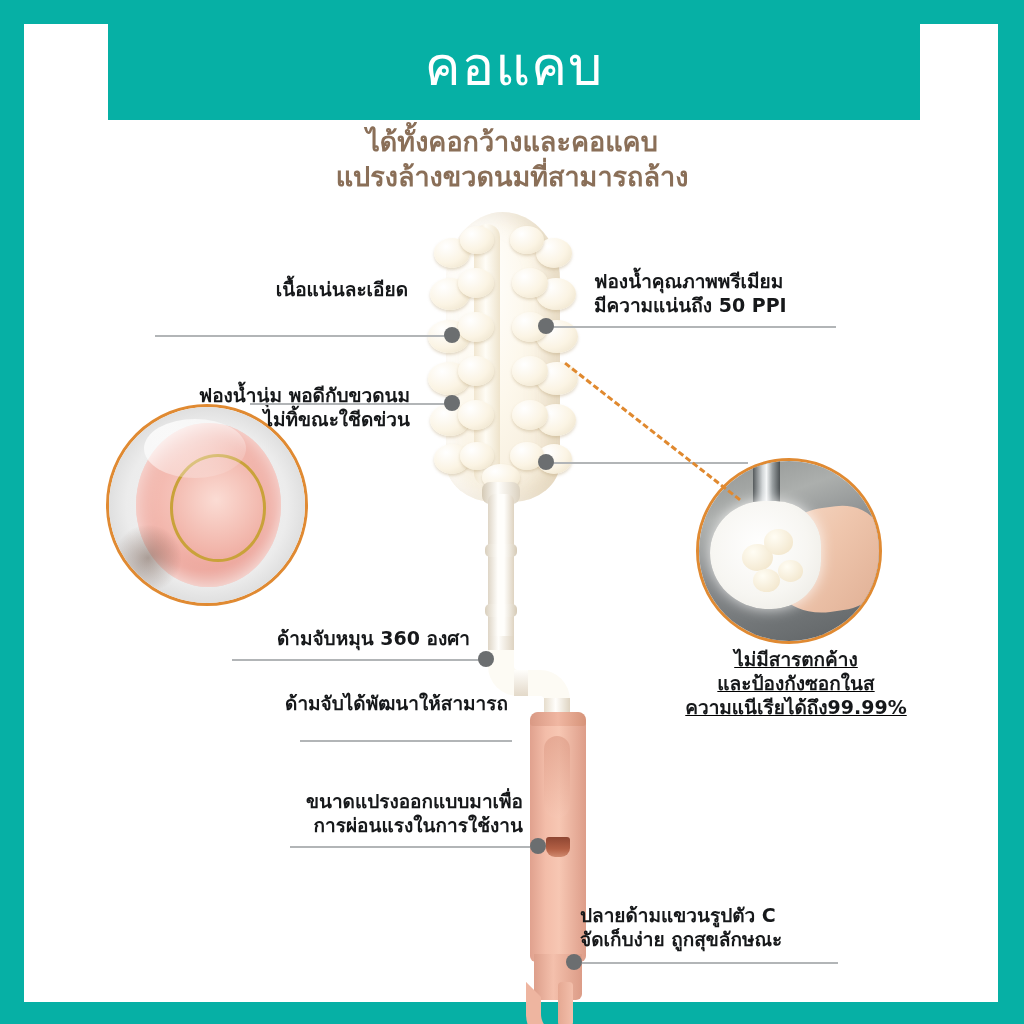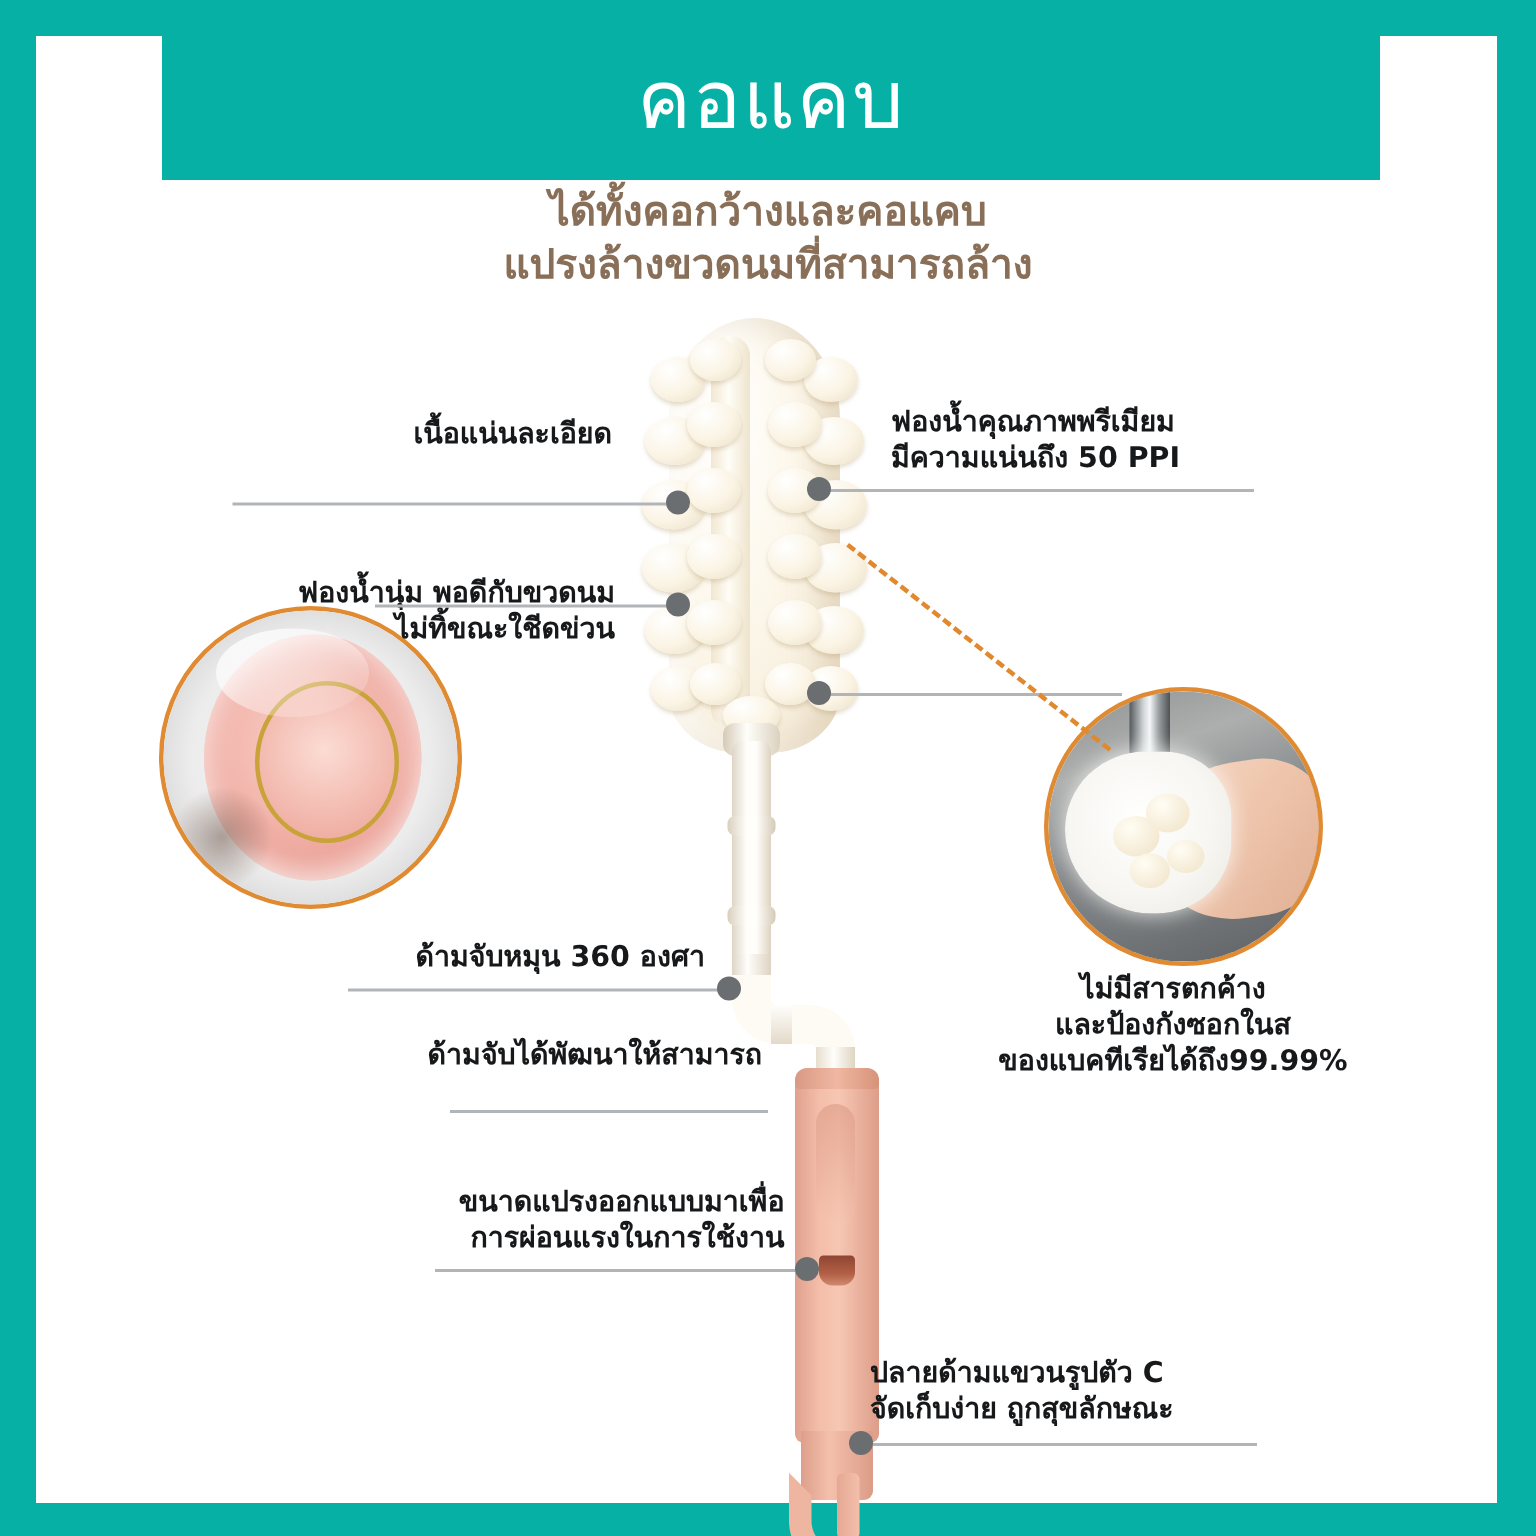--- a/index.html
+++ b/index.html
@@ -483,24 +483,24 @@
     <div class="callout-text ct-left">มีความแน่นถึง 50 PPI</div>
   </div>
   <div class="rule" style="left:548px; top:326px; width:288px;"></div>
   <div class="dot" style="left:538px; top:318px;"></div>
 
   <div class="rule" style="left:548px; top:462px; width:200px;"></div>
   <div class="dot" style="left:538px; top:454px;"></div>
 
   <div class="dash-line" style="left:566px; top:362px; width:222px; transform: rotate(38deg);"></div>
 
-  <div class="callout" style="left:634px; top:648px; width:296px;">
+  <div class="callout" style="left:648px; top:648px; width:296px;text-decoration:underline;">
     <div class="callout-text ct-center">ไม่มีสารตกค้าง</div>
     <div class="callout-text ct-center">และป้องกังซอกในส</div>
-    <div class="callout-text ct-center">ของแบคทีเรียได้ถึง99.99%</div>
+    <div class="callout-text ct-center">ความแนีเรียได้ถึง99.99%</div>
   </div>
 
   <div class="callout" style="left:210px; top:627px; width:260px;">
     <div class="callout-text ct-right">ด้ามจับหมุน 360 องศา</div>
   </div>
   <div class="rule" style="left:232px; top:659px; width:248px;"></div>
   <div class="dot" style="left:478px; top:651px;"></div>
 
   <div class="callout" style="left:250px; top:692px; width:258px;">
     <div class="callout-text ct-right">ด้ามจับได้พัฒนาให้สามารถ</div>

